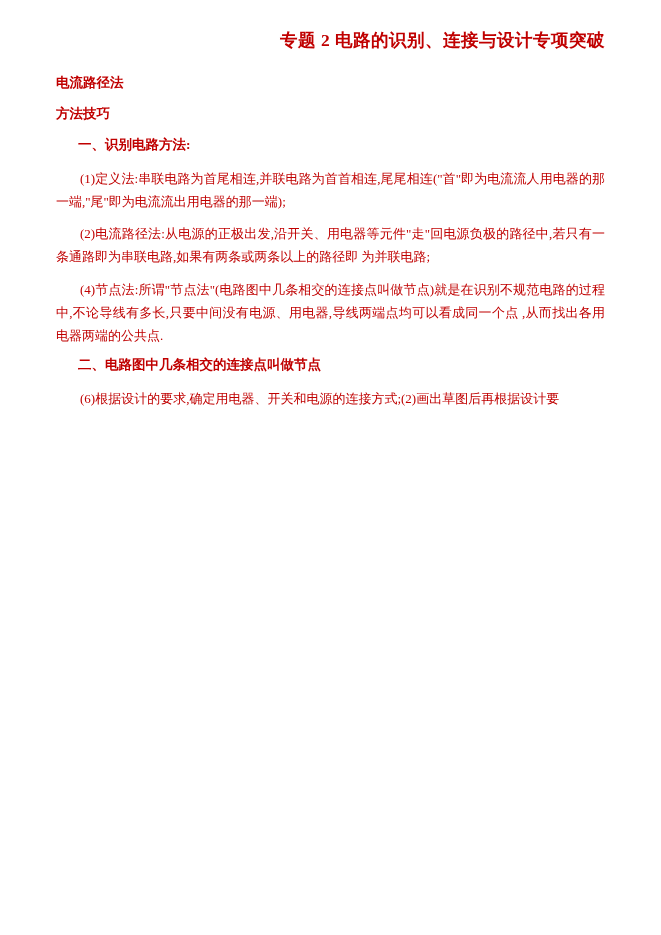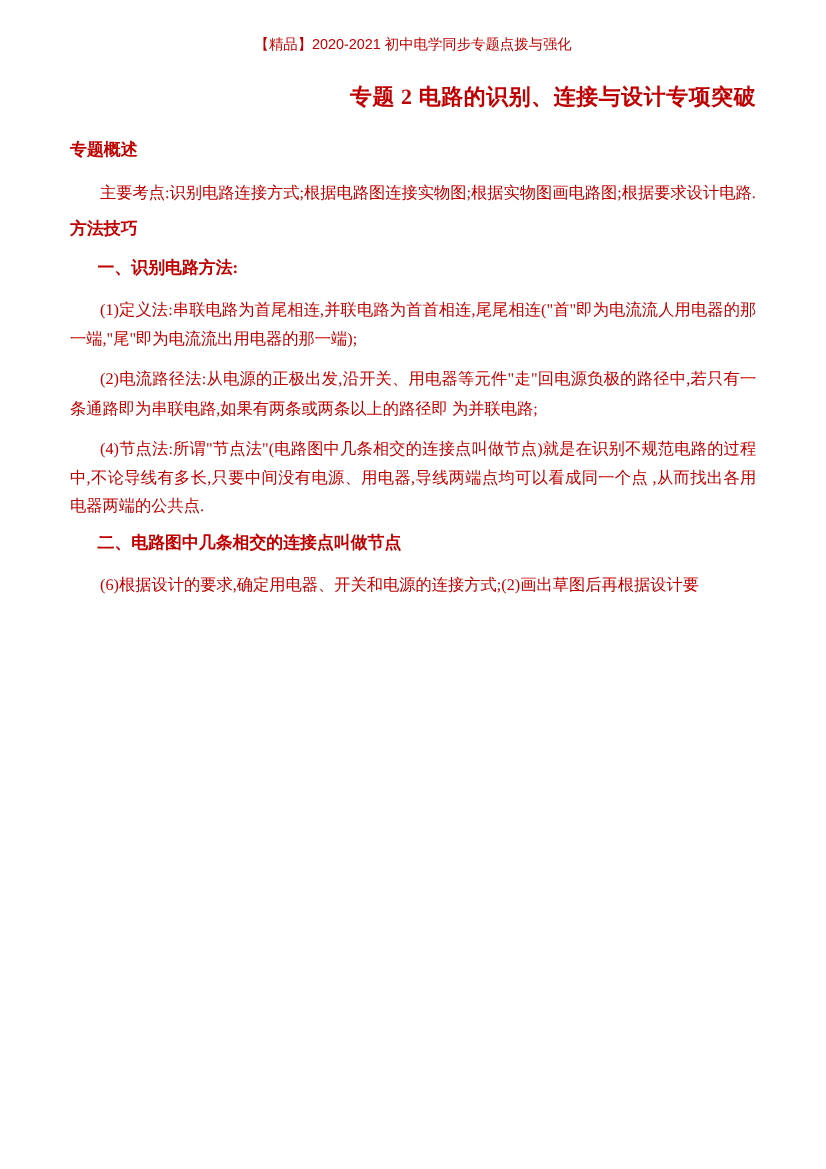--- a/index.html
+++ b/index.html
@@ -64,26 +64,24 @@
   }
   p.body-text .bold {
     font-weight: bold;
   }
 </style>
 </head>
 <body>
 
 <div class="page">
 
-  <div class="header-line">【精品】2020-2021 初中电学同步专题点拨与强化</div>
 
   <div class="doc-title">专题 2  电路的识别、连接与设计专项突破</div>
 
-  <div class="h2">专题概述</div>
-  <p class="body-text indent">主要考点:识别电路连接方式;根据电路图连接实物图;根据实物图画电路图;根据要求设计电路.</p>
+  <div class="h2">电流路径法</div>
 
   <div class="h2">方法技巧</div>
 
   <div class="h3">一、识别电路方法:</div>
   <p class="body-text indent">(1)定义法:串联电路为首尾相连,并联电路为首首相连,尾尾相连("首"即为电流流人用电器的那一端,"尾"即为电流流出用电器的那一端);</p>
   <p class="body-text indent">(2)电流路径法:从电源的正极出发,沿开关、用电器等元件"走"回电源负极的路径中,若只有一条通路即为串联电路,如果有两条或两条以上的路径即 为并联电路;</p>
   <p class="body-text indent">(4)节点法:所谓"节点法"(电路图中几条相交的连接点叫做节点)就是在识别不规范电路的过程中,不论导线有多长,只要中间没有电源、用电器,导线两端点均可以看成同一个点 ,从而找出各用电器两端的公共点.</p>
 
   <div class="h3">二、电路图中几条相交的连接点叫做节点</div>
 

